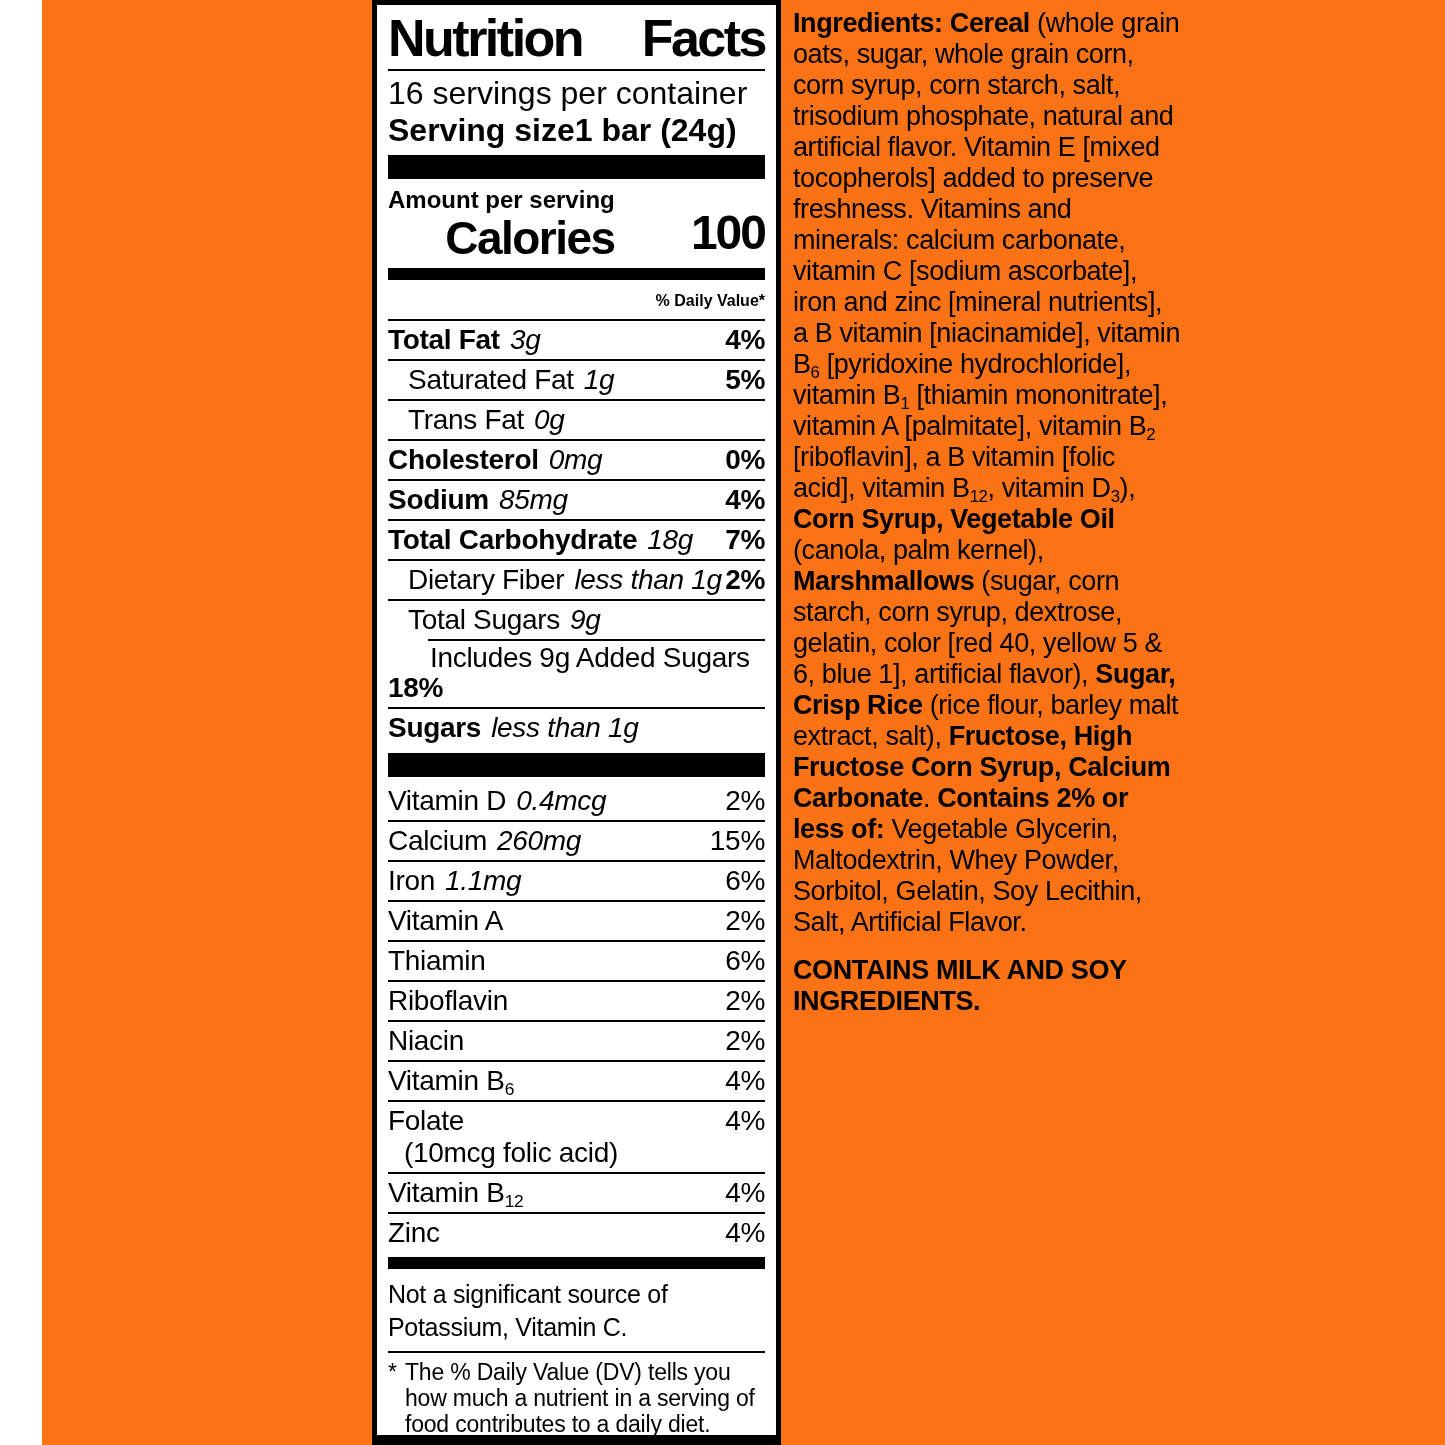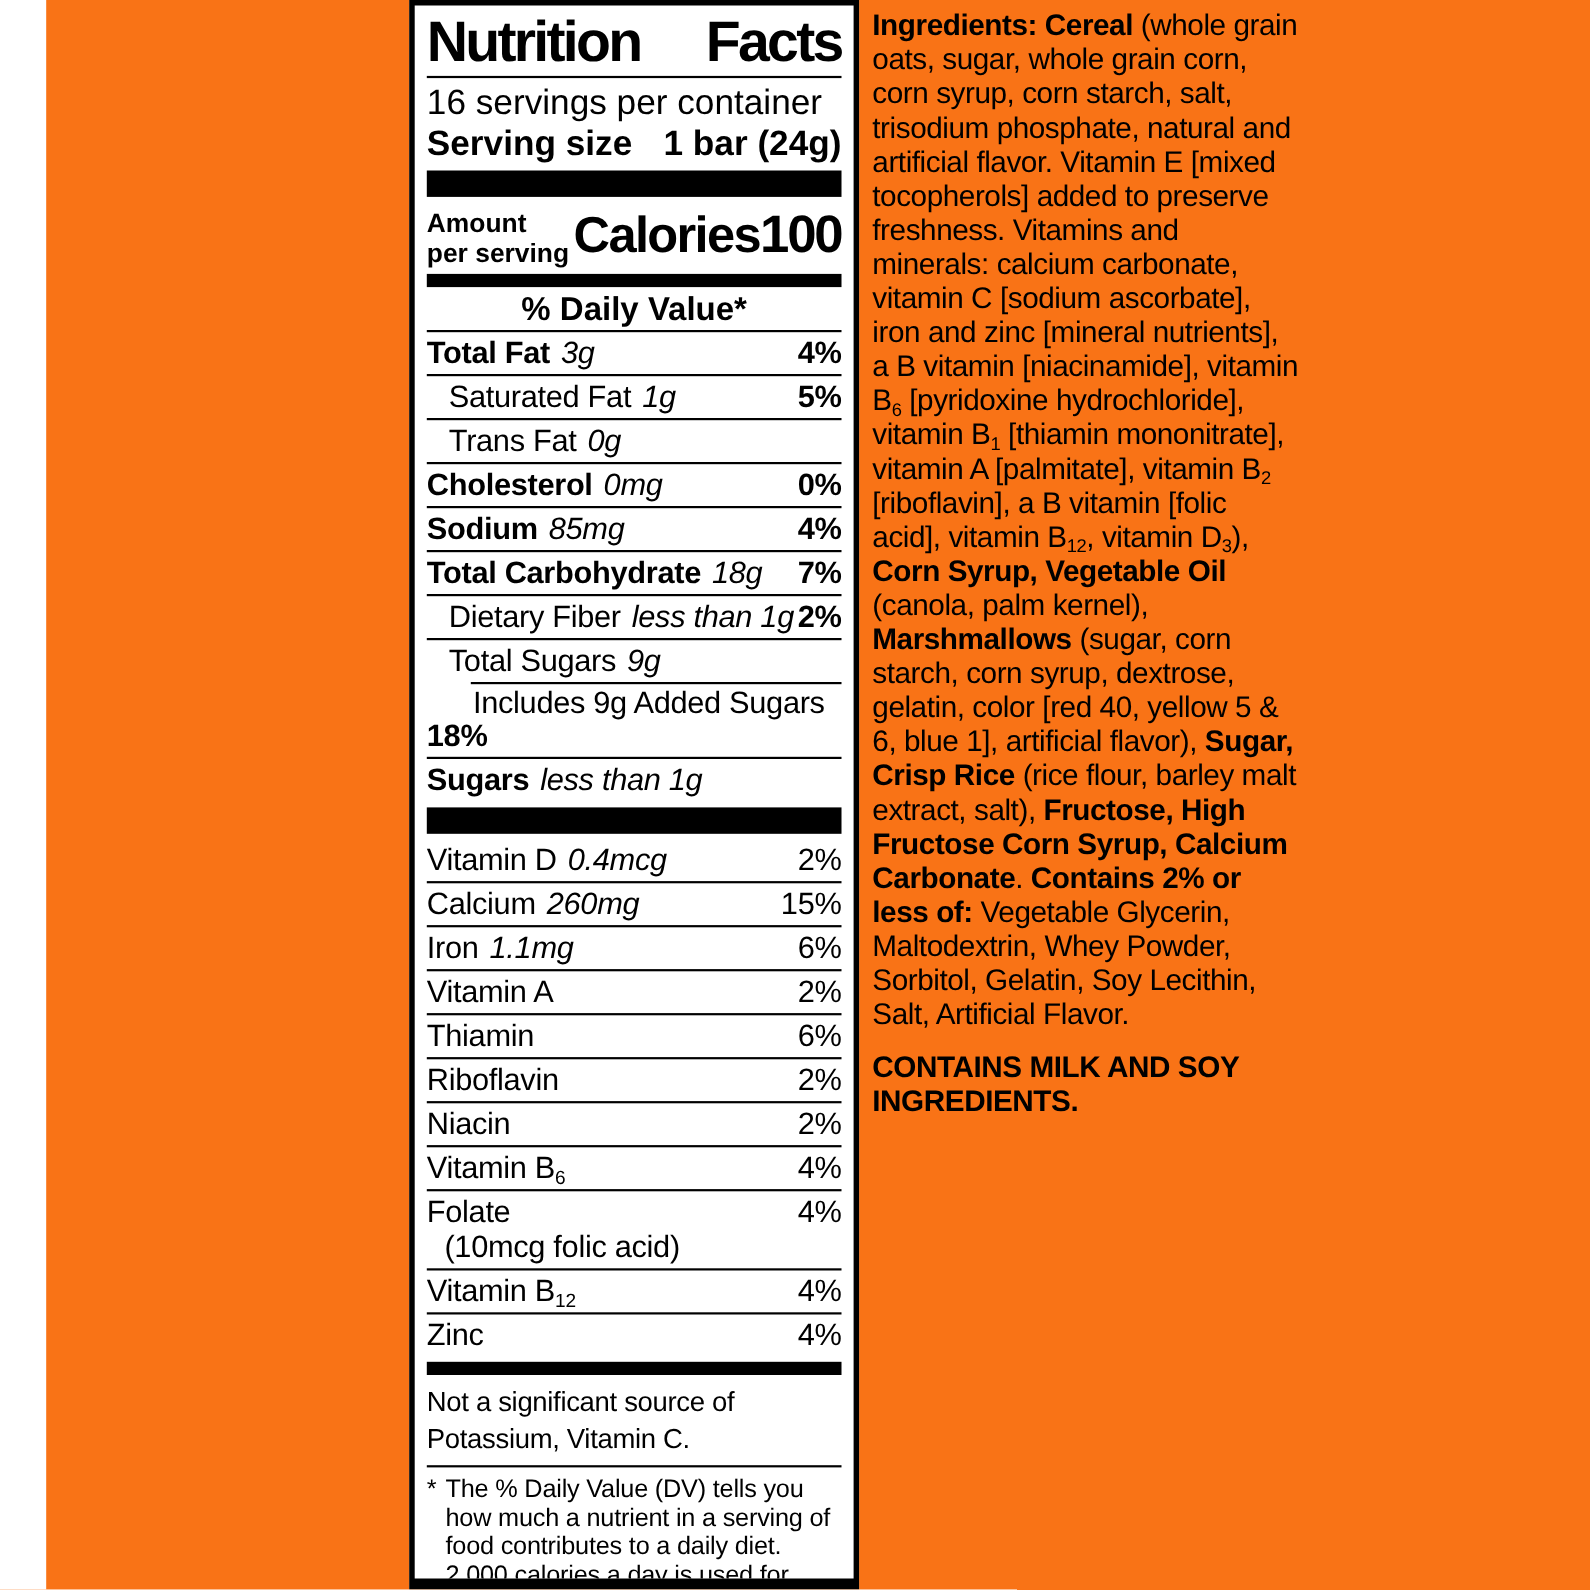--- a/index.html
+++ b/index.html
@@ -7,30 +7,30 @@
         font-family:"Liberation Sans","DejaVu Sans",sans-serif;color:#000;margin-left:42px;}
 
   
   .nfp{position:absolute;left:330px;top:0;width:409px;height:1445px;box-sizing:border-box;
        border:5px solid #000;border-bottom-width:10px;padding:6px 11px 8px;
        display:flex;flex-direction:column;overflow:hidden;background:#fff;}
   .nfp-title{font-size:52px;font-weight:700;letter-spacing:-2.5px;line-height:54px;
              margin:0 0 4px 0;text-align:justify;text-align-last:justify;white-space:nowrap;}
   .hr{height:2px;background:#000;flex:none;}
   .servings{font-size:32px;line-height:36px;margin-top:4px;}
-  .serving-size{display:flex;justify-content:space-between;font-weight:700;font-size:32px;line-height:38px;}
+  .serving-size{display:flex;font-weight:700;font-size:32px;line-height:38px;}
   .bar{background:#000;flex:none;}
   .bar.thick{height:24px;margin:6px 0 5px;}
   .bar.med{height:12px;margin:5px 0 3px;}
   .calblock{display:flex;justify-content:space-between;align-items:flex-end;}
-  .calleft{display:flex;}
+  .calleft{display:flex;flex-direction:column;align-items:flex-end;}
   .amount-label{font-weight:700;font-size:24px;line-height:27px;margin-top:2px;}
   .cal-label{font-size:46px;font-weight:700;letter-spacing:-1.5px;line-height:50px;}
   .cal-value{font-size:48px;font-weight:700;letter-spacing:-2px;line-height:60px;}
-  .dv-head{text-align:center;font-weight:700;font-size:30px;line-height:30px;padding:3px 0 3px;}
+  .dv-head{text-align:right;font-weight:700;font-size:16px;line-height:30px;padding:3px 0 3px;}
 
   .row{display:flex;flex-wrap:wrap;justify-content:space-between;border-top:2px solid #000;
        padding:4px 0;font-size:28px;line-height:30px;letter-spacing:-0.3px;}
   .row b{font-weight:700;}
   .row .amt{margin-left:10px;font-style:italic;}
   .row.ind1 .rname{padding-left:20px;}
   .row.ind2 .rname{padding-left:42px;}
   .row.sep-none{border-top:none;}
   .row.sep-indent{border-top:none;position:relative;align-items:flex-end;}
   .row.sep-indent::before{content:"";position:absolute;left:40px;right:0;top:0;height:2px;background:#000;}

